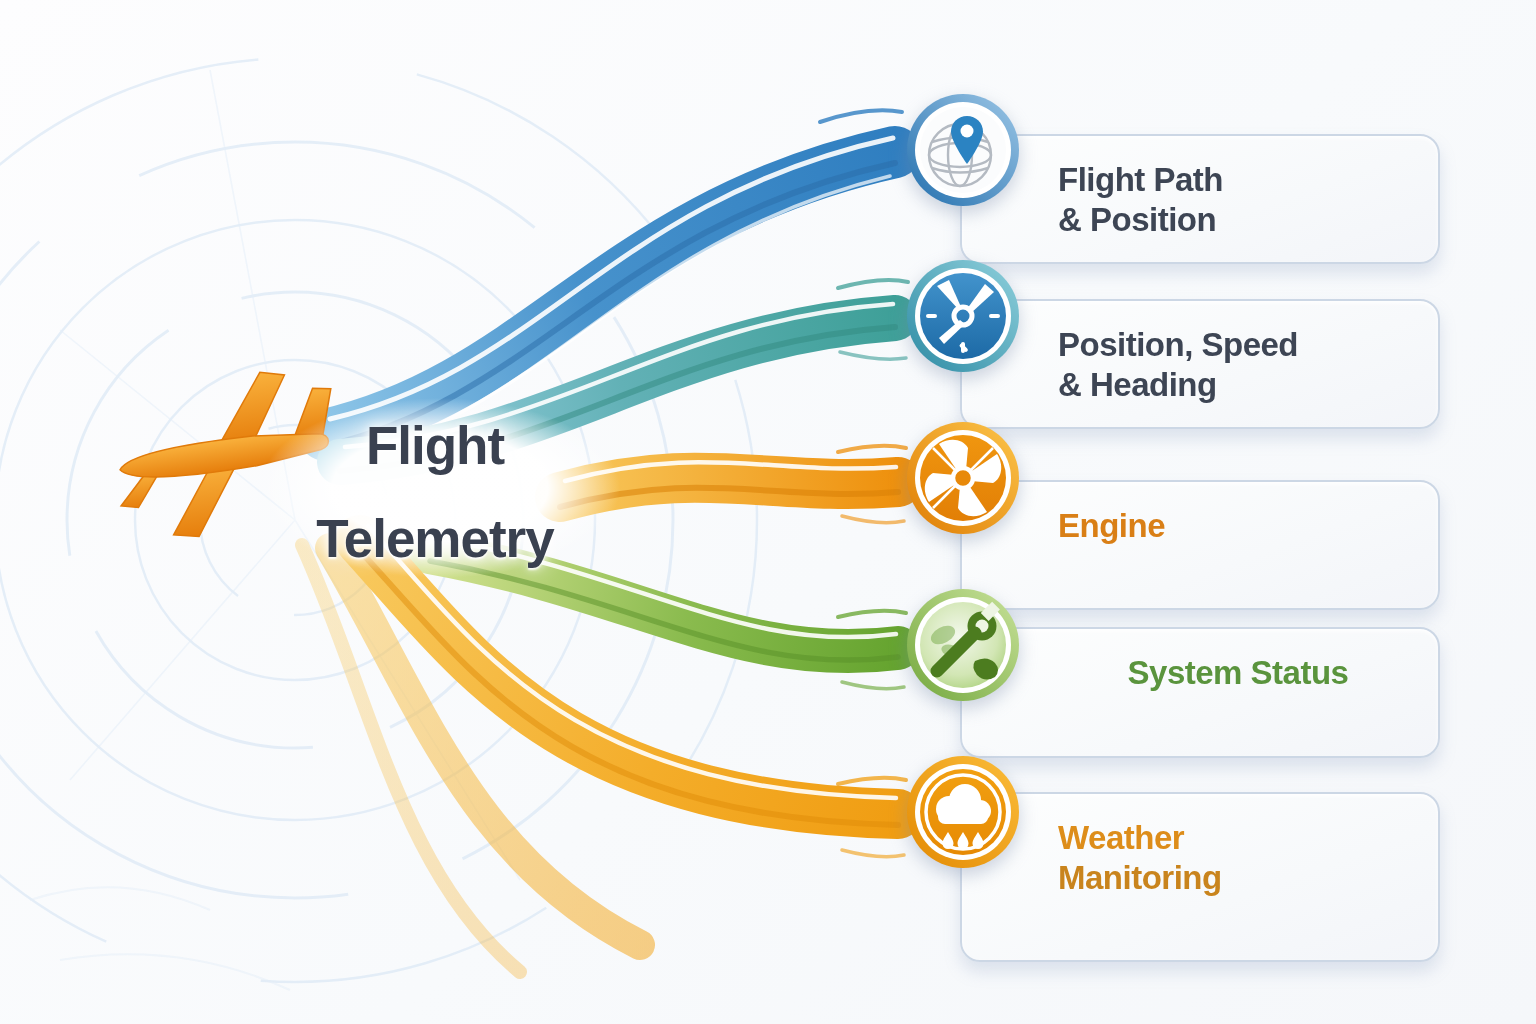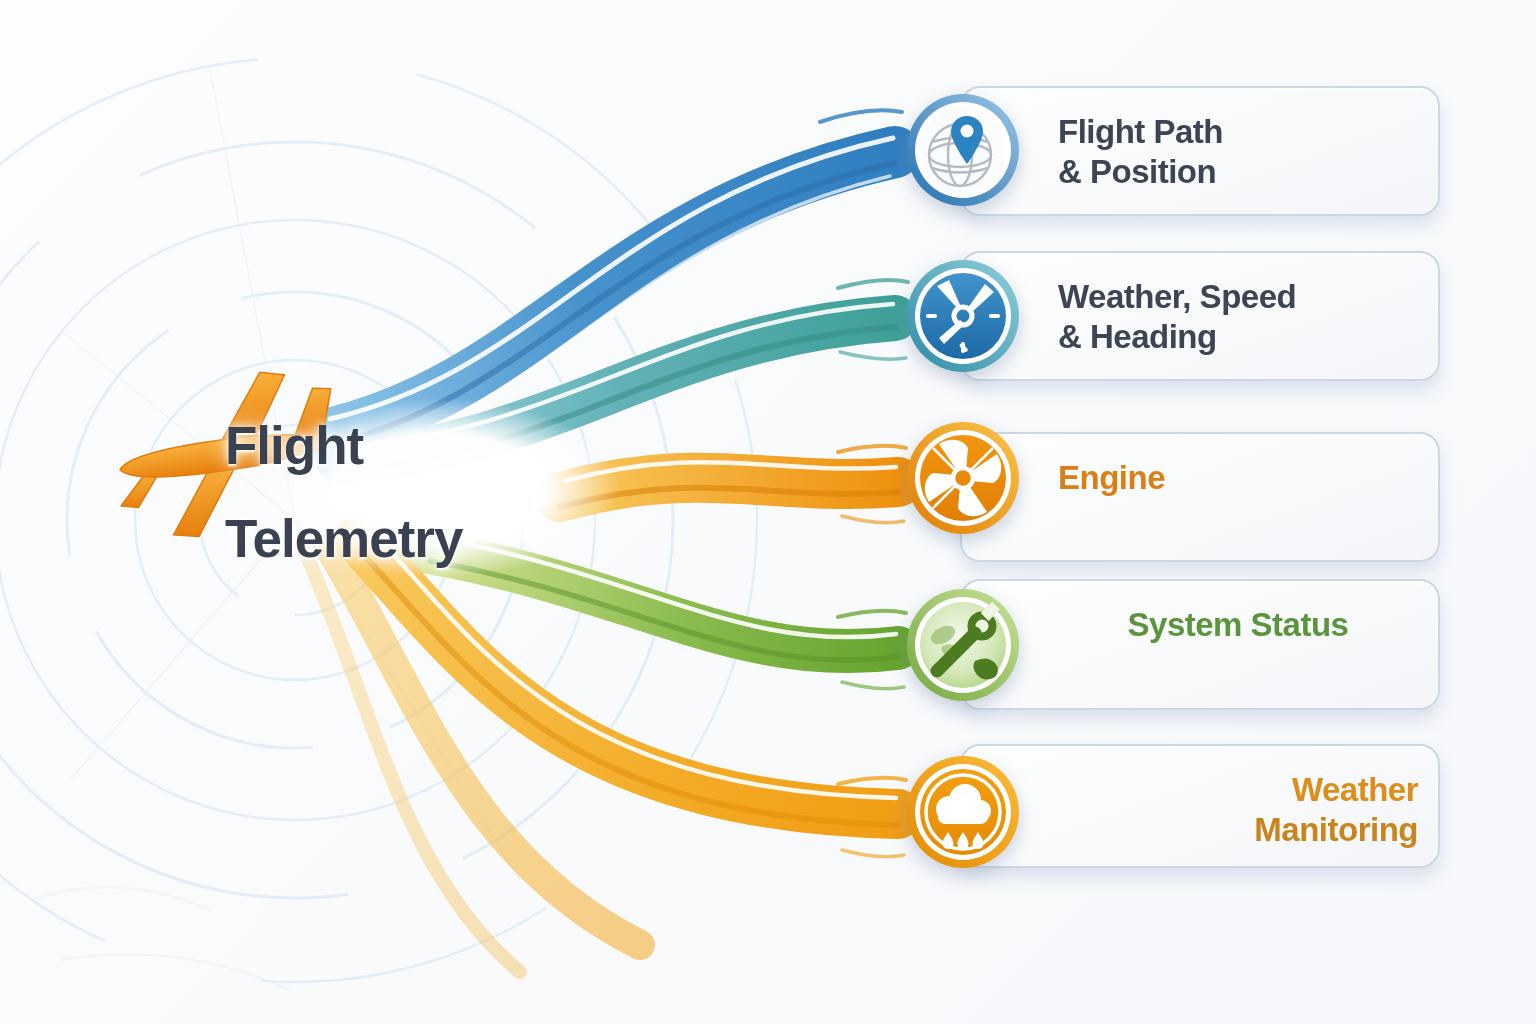--- a/index.html
+++ b/index.html
@@ -12,44 +12,45 @@
   .stage{position:absolute;inset:0;width:1536px;height:1024px;}
   svg.bg{position:absolute;left:0;top:0;z-index:1;}
 
   
   .title-glow{
     position:absolute;left:200px;top:368px;width:480px;height:240px;z-index:3;
     background:radial-gradient(closest-side,rgba(255,255,255,.98) 45%,rgba(255,255,255,0) 75%);
   }
   .hub-title{
     position:absolute;left:225px;top:418px;width:420px;z-index:4;
-    color:#3a4150;font-weight:bold;
+    text-align:center;color:#3a4150;font-weight:bold;
     text-shadow:0 0 10px #fff,0 0 22px #fff,0 2px 2px rgba(255,255,255,.9);
     letter-spacing:-1px;
   }
   .hub-title .t1{font-size:53px;line-height:56px;}
   .hub-title .t2{font-size:53px;line-height:58px;margin-top:36px;}
 
   
   .card{
     position:absolute;left:960px;width:480px;height:130px;z-index:2;
     background:linear-gradient(160deg,#fdfefe 0%,#f7f9fb 60%,#f3f5f9 100%);
     border:2px solid #ccd7e5;border-radius:20px;
     box-shadow:0 10px 16px rgba(140,160,195,.25), inset 0 2px 4px #ffffff;
     box-sizing:border-box;
     padding:24px 20px 14px 96px;
+    margin-top:48px;
   }
   .card .l1,.card .l2{font-weight:bold;font-size:33px;line-height:40px;letter-spacing:-.5px;}
   .card .l1{color:var(--c1,#3d4554);}
   .card .l2{color:var(--c2,#3d4554);}
   .card1{top:86px;}
   .card2{top:251px;}
   .card3{top:432px;}
   .card4{top:579px;height:131px;text-align:center;}
-  .card5{top:744px;height:124px;text-align:right;}
+  .card5{top:744px;height:170px;}
 
   
   .medal{
     position:absolute;left:905px;width:116px;height:116px;z-index:5;
     filter:drop-shadow(0 7px 9px rgba(120,140,170,.38));
   }
   .medal1{top:92px;}
   .medal2{top:258px;}
   .medal3{top:420px;}
   .medal4{top:587px;}
@@ -158,21 +159,21 @@
   <div class="hub-title">
     <div class="t1">Flight</div>
     <div class="t2">Telemetry</div>
   </div>
 
   <div class="card card1" style="--c1: #3d4554; --c2: #3d4554;">
     <div class="l1">Flight Path</div>
     <div class="l2">&amp; Position</div>
   </div>
   <div class="card card2" style="--c1: #3d4554; --c2: #3d4554;">
-    <div class="l1">Weather, Speed</div>
+    <div class="l1">Position, Speed</div>
     <div class="l2">&amp; Heading</div>
   </div>
   <div class="card card3" style="--c1: #d97f16; --c2: #55504b;">
     <div class="l1">Engine</div>
   </div>
   <div class="card card4" style="--c1: #5a943d; --c2: #5a943d;">
     <div class="l1">System Status</div>
   </div>
   <div class="card card5" style="--c1: #dd8d1a; --c2: #c9841d;">
     <div class="l1">Weather</div>

